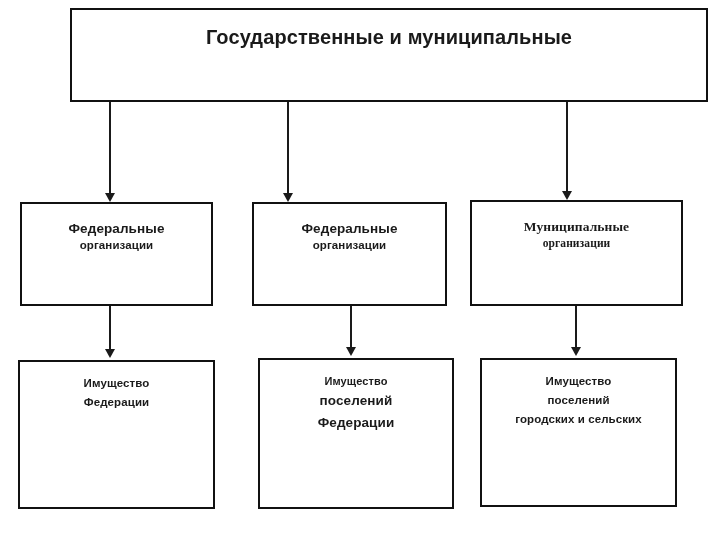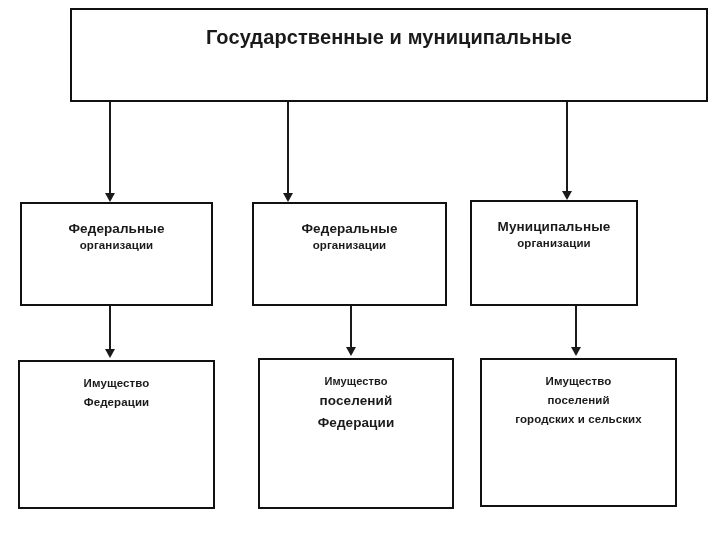--- a/index.html
+++ b/index.html
@@ -44,21 +44,21 @@
   .xs  { font-size: 11px; font-weight: 700; letter-spacing: 0.1px; }
 
   
   #root-box { left: 70px; top: 8px; width: 638px; height: 94px; }
   #root-box .node-text { top: 14px; }
   #root-box .line + .line { margin-top: 5px; }
 
   
   #lvl2-box-0 { left: 20px;  top: 202px; width: 193px; height: 104px; }
   #lvl2-box-1 { left: 252px; top: 202px; width: 195px; height: 104px; }
-  #lvl2-box-2 { left: 470px; top: 200px; width: 168px; height: 106px; }
+  #lvl2-box-2 { left: 470px; top: 200px; width: 213px; height: 106px; font-family: Liberation Serif, serif; }
   .lvl2 .node-text { top: 16px; }
   .lvl2 .line + .line { margin-top: 0; }
 
   
   #lvl3-box-0 { left: 18px;  top: 360px; width: 197px; height: 149px; }
   #lvl3-box-1 { left: 258px; top: 358px; width: 196px; height: 151px; }
   #lvl3-box-2 { left: 480px; top: 358px; width: 197px; height: 149px; }
   .lvl3 .node-text { top: 14px; }
   .lvl3 .line + .line { margin-top: 4px; }
 

